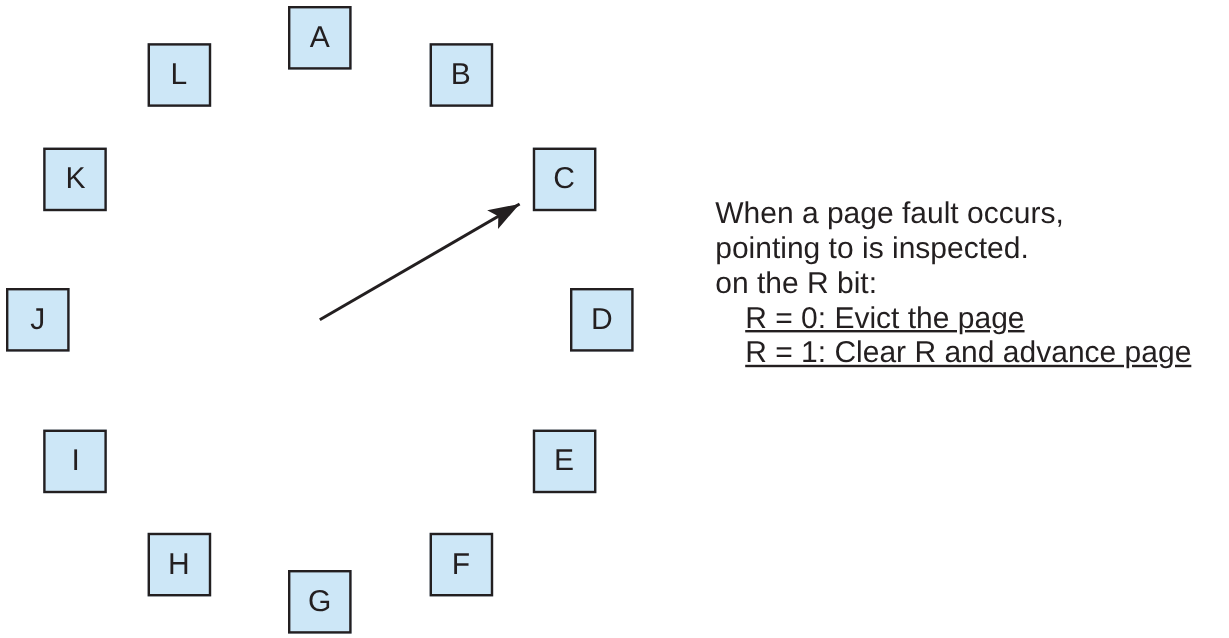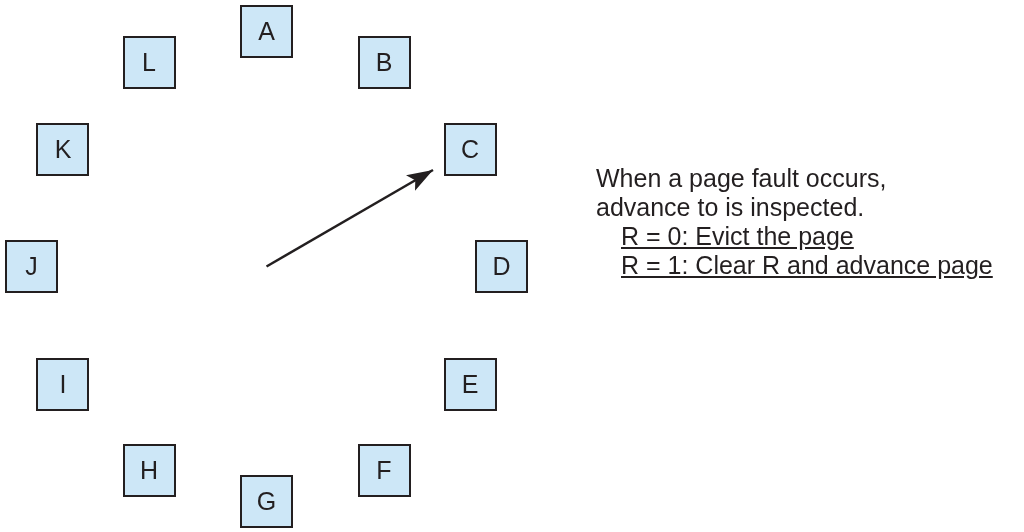--- a/index.html
+++ b/index.html
@@ -113,18 +113,19 @@
     <defs>
       <marker id="arrowhead" markerUnits="userSpaceOnUse" markerWidth="26" markerHeight="18" refX="26" refY="9" orient="auto">
         <path class="hand-head" d="M0,0 L26,9 L0,18 L5.5,9 Z"></path>
       </marker>
     </defs>
     <line class="hand-line" x1="266.5" y1="266.5" x2="433" y2="170" marker-end="url(#arrowhead)"></line>
   </svg>
 
   <div class="annotation" id="annotation">
       <div class="line">When a page fault occurs,</div>
-      <div class="line">advance to is inspected.</div>
+      <div class="line">pointing to is inspected.</div>
+      <div class="line">on the R bit:</div>
       <div class="line indent">R = 0: Evict the page</div>
       <div class="line indent">R = 1: Clear R and advance page</div>
     </div>
 
 </div>
 
 </body></html>

